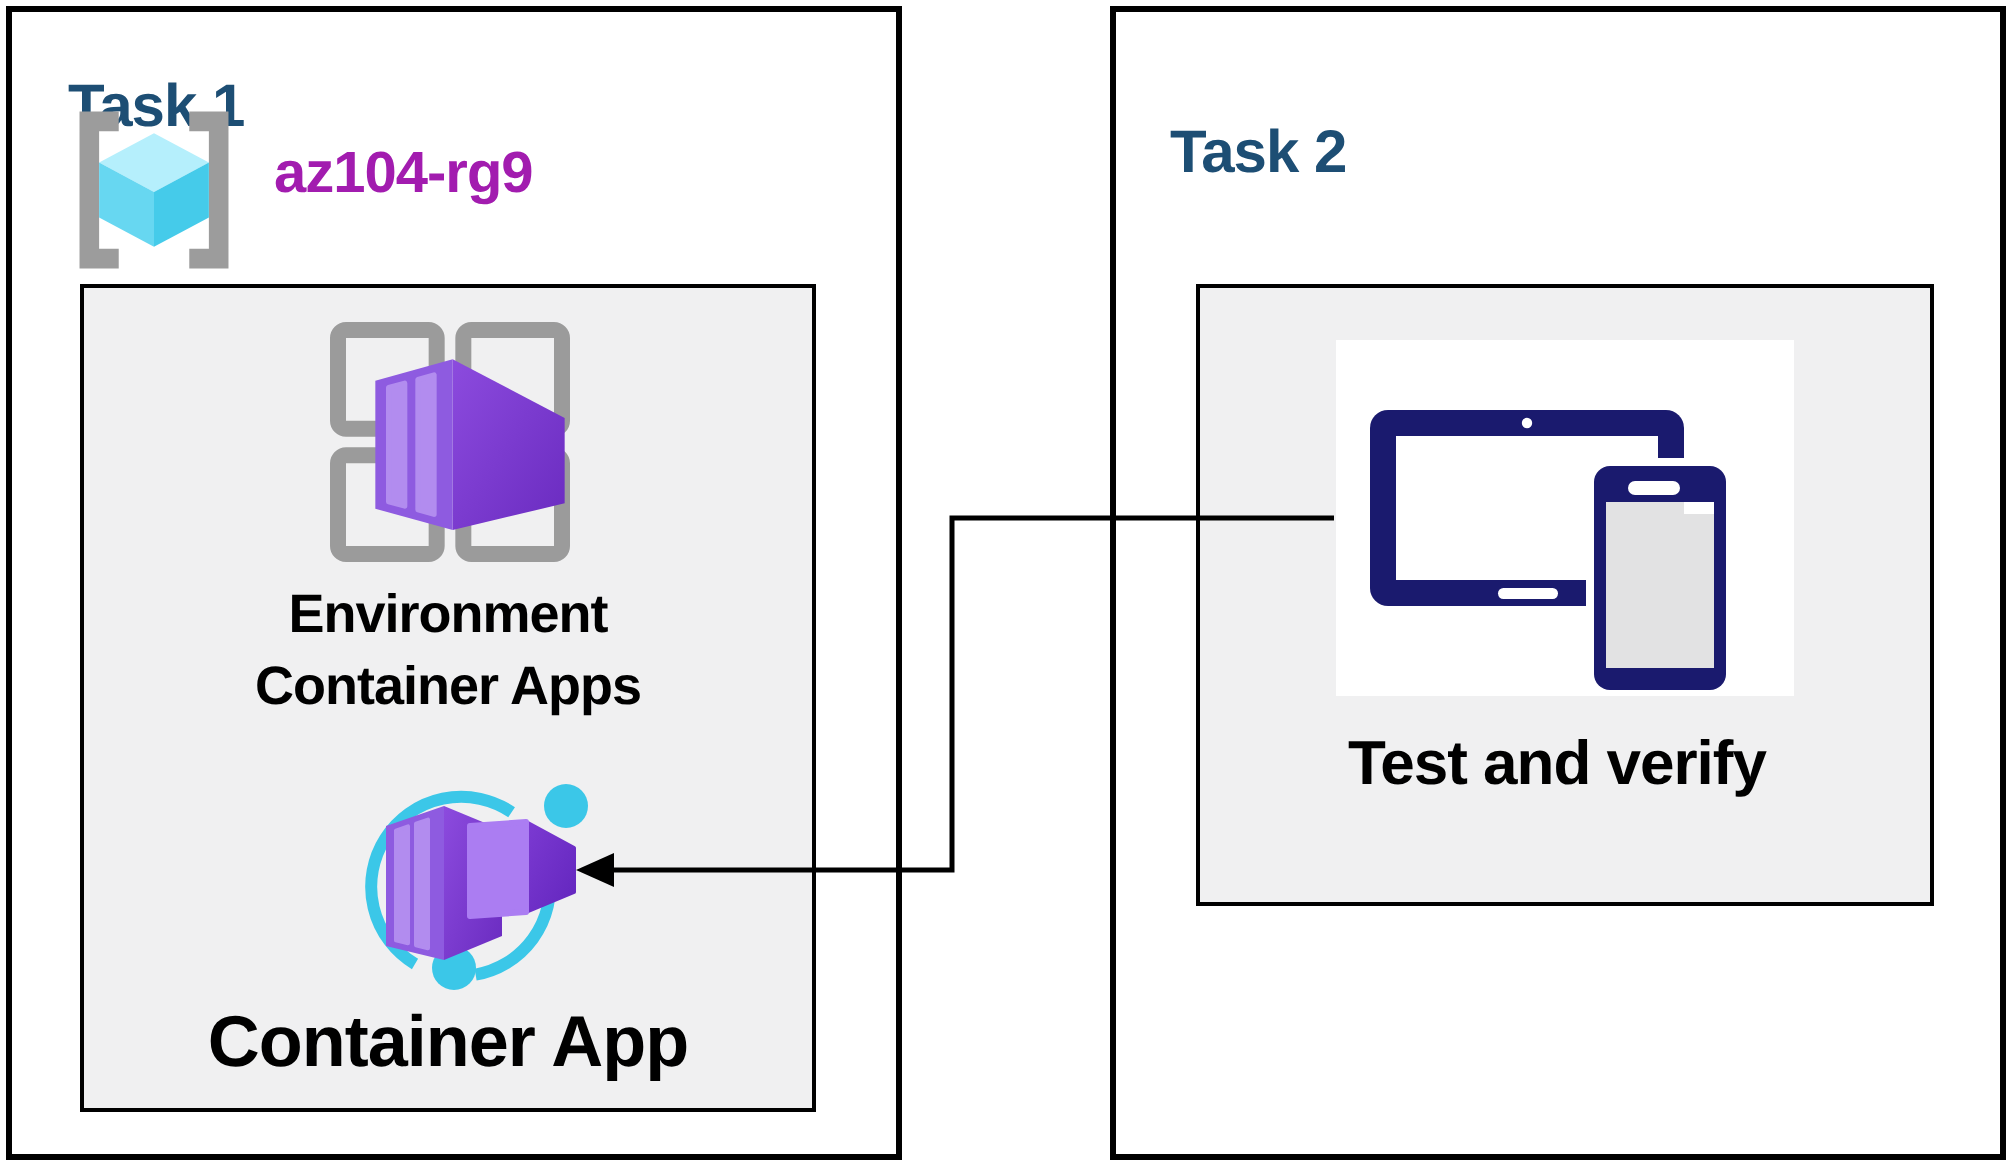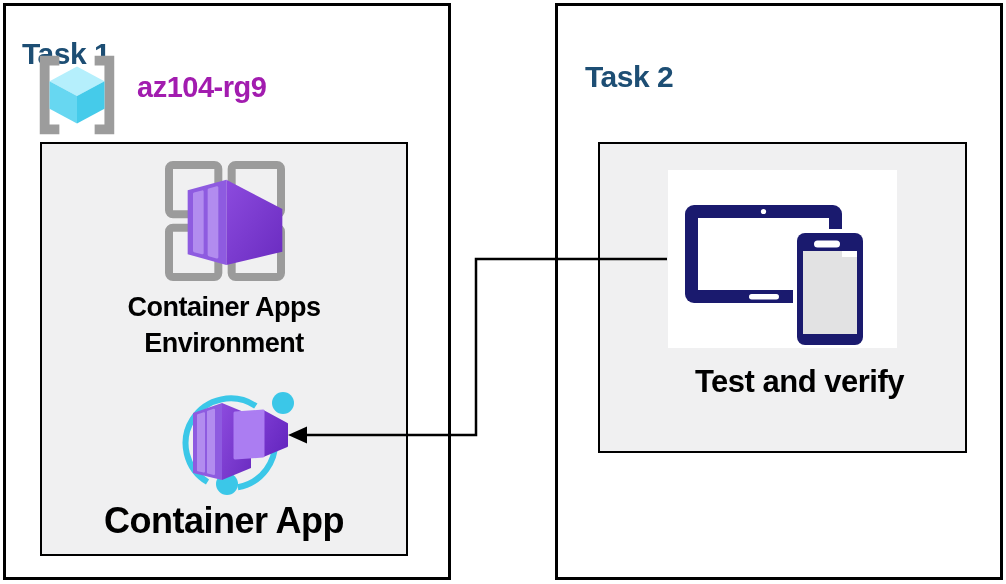--- a/index.html
+++ b/index.html
@@ -22,21 +22,21 @@
   .task-box{
     position:absolute;box-sizing:border-box;background:#ffffff;
     border:3px solid var(--box-border);
   }
   .task-box.t1{left:3px;top:3px;width:448px;height:577px;}
   .task-box.t2{left:555px;top:3px;width:448px;height:577px;}
   .task-title{
     position:absolute;font-size:30px;font-weight:bold;color:var(--task-title);
     letter-spacing:-0.5px;white-space:nowrap;
   }
-  .task-title.t1{left:22px;top:12px;}
+  .task-title.t1{left:34px;top:12px;}
   .task-title.t2{left:585px;top:12px;margin-top:48px;}
   .rg-icon{position:absolute;left:28px;top:54px;width:98px;height:82px;}
   .rg-name{
     position:absolute;left:137px;top:71px;font-size:29px;font-weight:bold;color:#a21caf;
     letter-spacing:-0.5px;white-space:nowrap;
   }
   .inner-box{
     position:absolute;box-sizing:border-box;background:var(--inner-box-bg);
     border:2px solid var(--box-border);
   }
@@ -45,21 +45,21 @@
   .env-icon{position:absolute;left:161px;top:157px;width:128px;height:128px;}
   .app-icon{position:absolute;left:179px;top:384px;width:116px;height:116px;}
   .node-label{
     position:absolute;text-align:center;font-weight:bold;color:#000;
     letter-spacing:-0.5px;
   }
   .env-label{left:42px;top:289px;width:364px;font-size:27px;line-height:36px;}
   .app-label{left:42px;top:500px;width:364px;font-size:36px;}
   .device-panel{position:absolute;left:668px;top:170px;width:229px;height:178px;background:#ffffff;}
   .devices-icon{position:absolute;left:0;top:0;width:229px;height:178px;}
-  .verify-label{left:600px;top:364px;width:357px;font-size:31px;margin-left:21px;}
+  .verify-label{left:600px;top:364px;width:357px;font-size:31px;}
   .connector{position:absolute;left:0;top:0;width:1006px;height:584px;pointer-events:none;}
 </style>
 </head>
 <body>
 
 <div class="canvas">
 
   <section class="task-box t1"></section>
   <h2 class="task-title t1">Task 1</h2>
 
@@ -88,22 +88,22 @@
       <rect x="53" y="53" width="37" height="37" rx="3"></rect>
     </g>
     <g>
       <polygon points="49,17 91,39 91,71 49,81" fill="url(#envGrad)"></polygon>
       <polygon points="20,25 49,17 49,81 20,73" fill="var(--purple-left)"></polygon>
       <polygon points="25,27.6 31,26 31,72 25,70.4" fill="var(--purple-stripe)" stroke="var(--purple-stripe)" stroke-width="2" stroke-linejoin="round"></polygon>
       <polygon points="36,24.6 42,22.9 42,75.1 36,73.4" fill="var(--purple-stripe)" stroke="var(--purple-stripe)" stroke-width="2" stroke-linejoin="round"></polygon>
     </g>
   </svg>
   <div class="node-label env-label">
+    <div>Environment</div>
     <div>Container Apps</div>
-    <div>Environment</div>
   </div>
 
   <svg class="app-icon" viewBox="0 0 116 116" aria-hidden="true">
     <defs>
       <linearGradient id="appGrad" x1="0" y1="0" x2="1" y2="1">
         <stop offset="0" stop-color="#8c4bde"></stop>
         <stop offset="1" stop-color="#6a2bc0"></stop>
       </linearGradient>
       <linearGradient id="smallGrad" x1="0" y1="0" x2="1" y2="1">
         <stop offset="0" stop-color="#7c3ad2"></stop>

